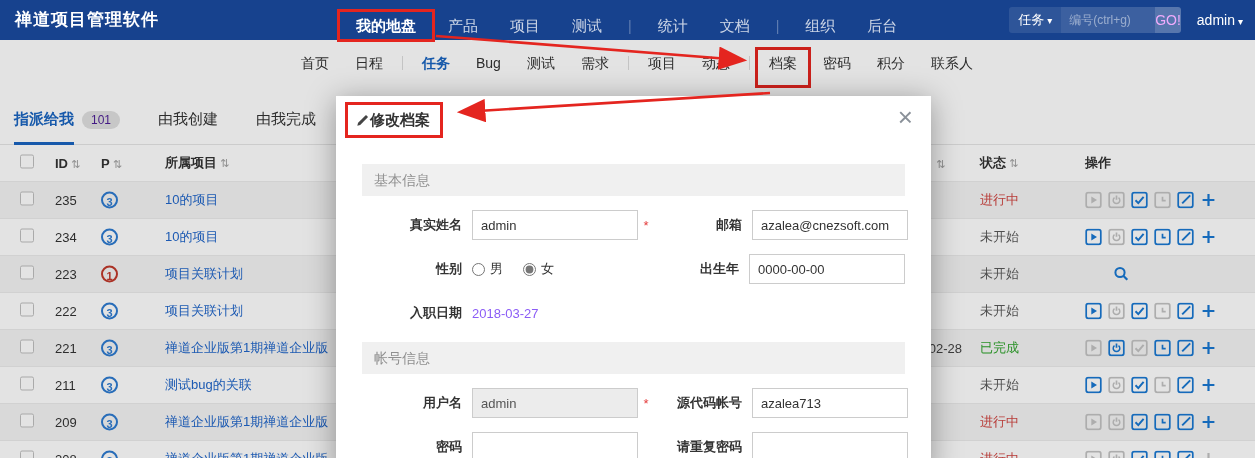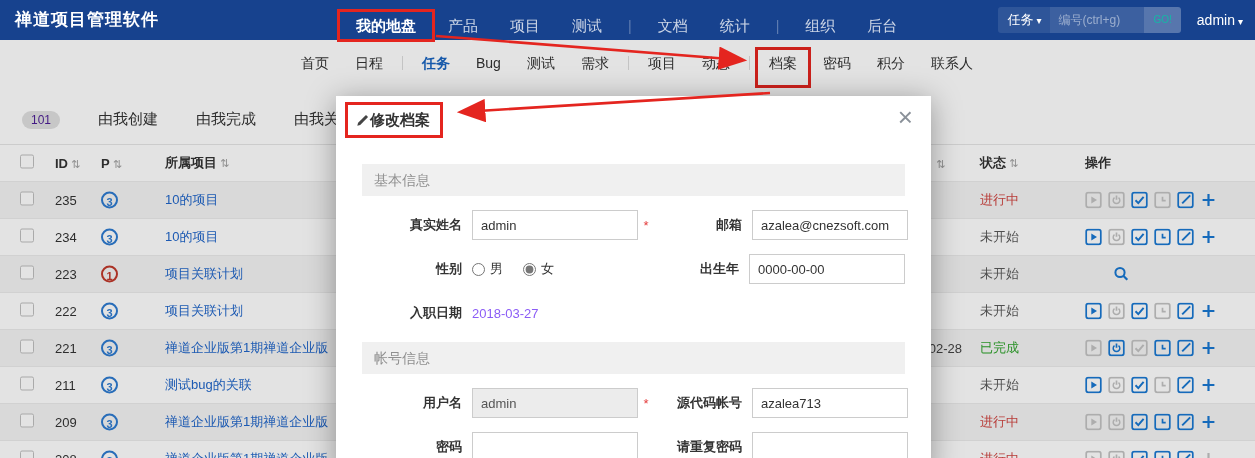--- a/index.html
+++ b/index.html
@@ -13,21 +13,21 @@
   .topnav-item { padding:0 16px; line-height:40px; font-size:15px; color:rgba(255,255,255,.78); position:relative; cursor:pointer; }
   .topnav-item.active { color:#fff; font-weight:bold; }
   .topnav-item.annotated::after { content:""; position:absolute; left:-3px; right:-3px; top:3px; bottom:4px; border:3px solid #e4251f; pointer-events:none; }
   .topnav-div { color:rgba(255,255,255,.3); font-size:14px; padding:0 10px; }
   .topnav-right { position:absolute; right:12px; top:0; height:40px; display:flex; align-items:center; gap:16px; }
   .searchbox { display:flex; height:26px; border-radius:3px; overflow:hidden; font-size:13px; }
   .search-type { background:rgba(255,255,255,.10); color:#fff; line-height:26px; padding:0 9px; cursor:pointer; white-space:nowrap; }
   .search-type .caret { font-size:10px; margin-left:3px; }
   .search-input { background:rgba(255,255,255,.16); border:none; outline:none; width:94px; padding:0 8px; color:#fff; font-size:12px; }
   .search-input::placeholder { color:rgba(255,255,255,.48); }
-  .search-go { background:rgba(255,255,255,.28); color:#14b8a6; line-height:26px; padding:0 9px; font-size:10px; cursor:pointer; }
+  .search-go { background:rgba(255,255,255,.28); color:#f0abfc; line-height:26px; padding:0 0; font-size:14px; cursor:pointer; }
   .user-menu { color:#fff; font-size:14px; cursor:pointer; white-space:nowrap; }
   .user-menu .caret { font-size:10px; margin-left:3px; }
 
   
   .subnav { position:absolute; top:40px; left:0; width:100%; height:46px; background:#fff; display:flex; align-items:center; padding-left:288px; }
   .subnav-item { padding:0 13px; line-height:55px; height:55px; font-size:14px; color:#333; position:relative; cursor:pointer; }
   .subnav-item.active { color:#1a65c0; font-weight:bold; }
   .subnav-item.annotated::after { content:""; position:absolute; left:-1px; right:-1px; top:11px; bottom:3px; border:3px solid #e4251f; pointer-events:none; }
   .subnav-div { width:1px; height:14px; background:#ddd; margin:0 6px; }
 
@@ -94,22 +94,22 @@
 <body>
 
 <div class="topnav">
   <span class="logo">禅道项目管理软件</span>
   <div class="topnav-menu">
       <div class="topnav-item active annotated"><span class="lbl">我的地盘</span></div>
       <div class="topnav-item"><span class="lbl">产品</span></div>
       <div class="topnav-item"><span class="lbl">项目</span></div>
       <div class="topnav-item"><span class="lbl">测试</span></div>
       <span class="topnav-div">|</span>
+      <div class="topnav-item"><span class="lbl">统计</span></div>
       <div class="topnav-item"><span class="lbl">文档</span></div>
-      <div class="topnav-item"><span class="lbl">统计</span></div>
       <span class="topnav-div">|</span>
       <div class="topnav-item"><span class="lbl">组织</span></div>
       <div class="topnav-item"><span class="lbl">后台</span></div>
     </div>
   <div class="topnav-right">
     <div class="searchbox">
       <span class="search-type"><span>任务</span><span class="caret">▾</span></span>
       <input class="search-input" placeholder="编号(ctrl+g)" style="">
       <span class="search-go">GO!</span>
     </div>
@@ -131,20 +131,21 @@
     <span class="subnav-div"></span>
     <div class="subnav-item annotated"><span class="lbl">档案</span></div>
     <div class="subnav-item"><span class="lbl">密码</span></div>
     <div class="subnav-item"><span class="lbl">积分</span></div>
     <div class="subnav-item"><span class="lbl">联系人</span></div>
   </div>
 
 <div class="content">
   <div class="tabs">
       <div class="tab active">
+        <span class="tab-label lbl">指派给我</span>
         <span class="tab-badge">101</span>
       </div>
       <div class="tab">
         <span class="tab-label lbl">由我创建</span>
       </div>
       <div class="tab">
         <span class="tab-label lbl">由我完成</span>
       </div>
       <div class="tab">
         <span class="tab-label lbl">由我关闭</span>

